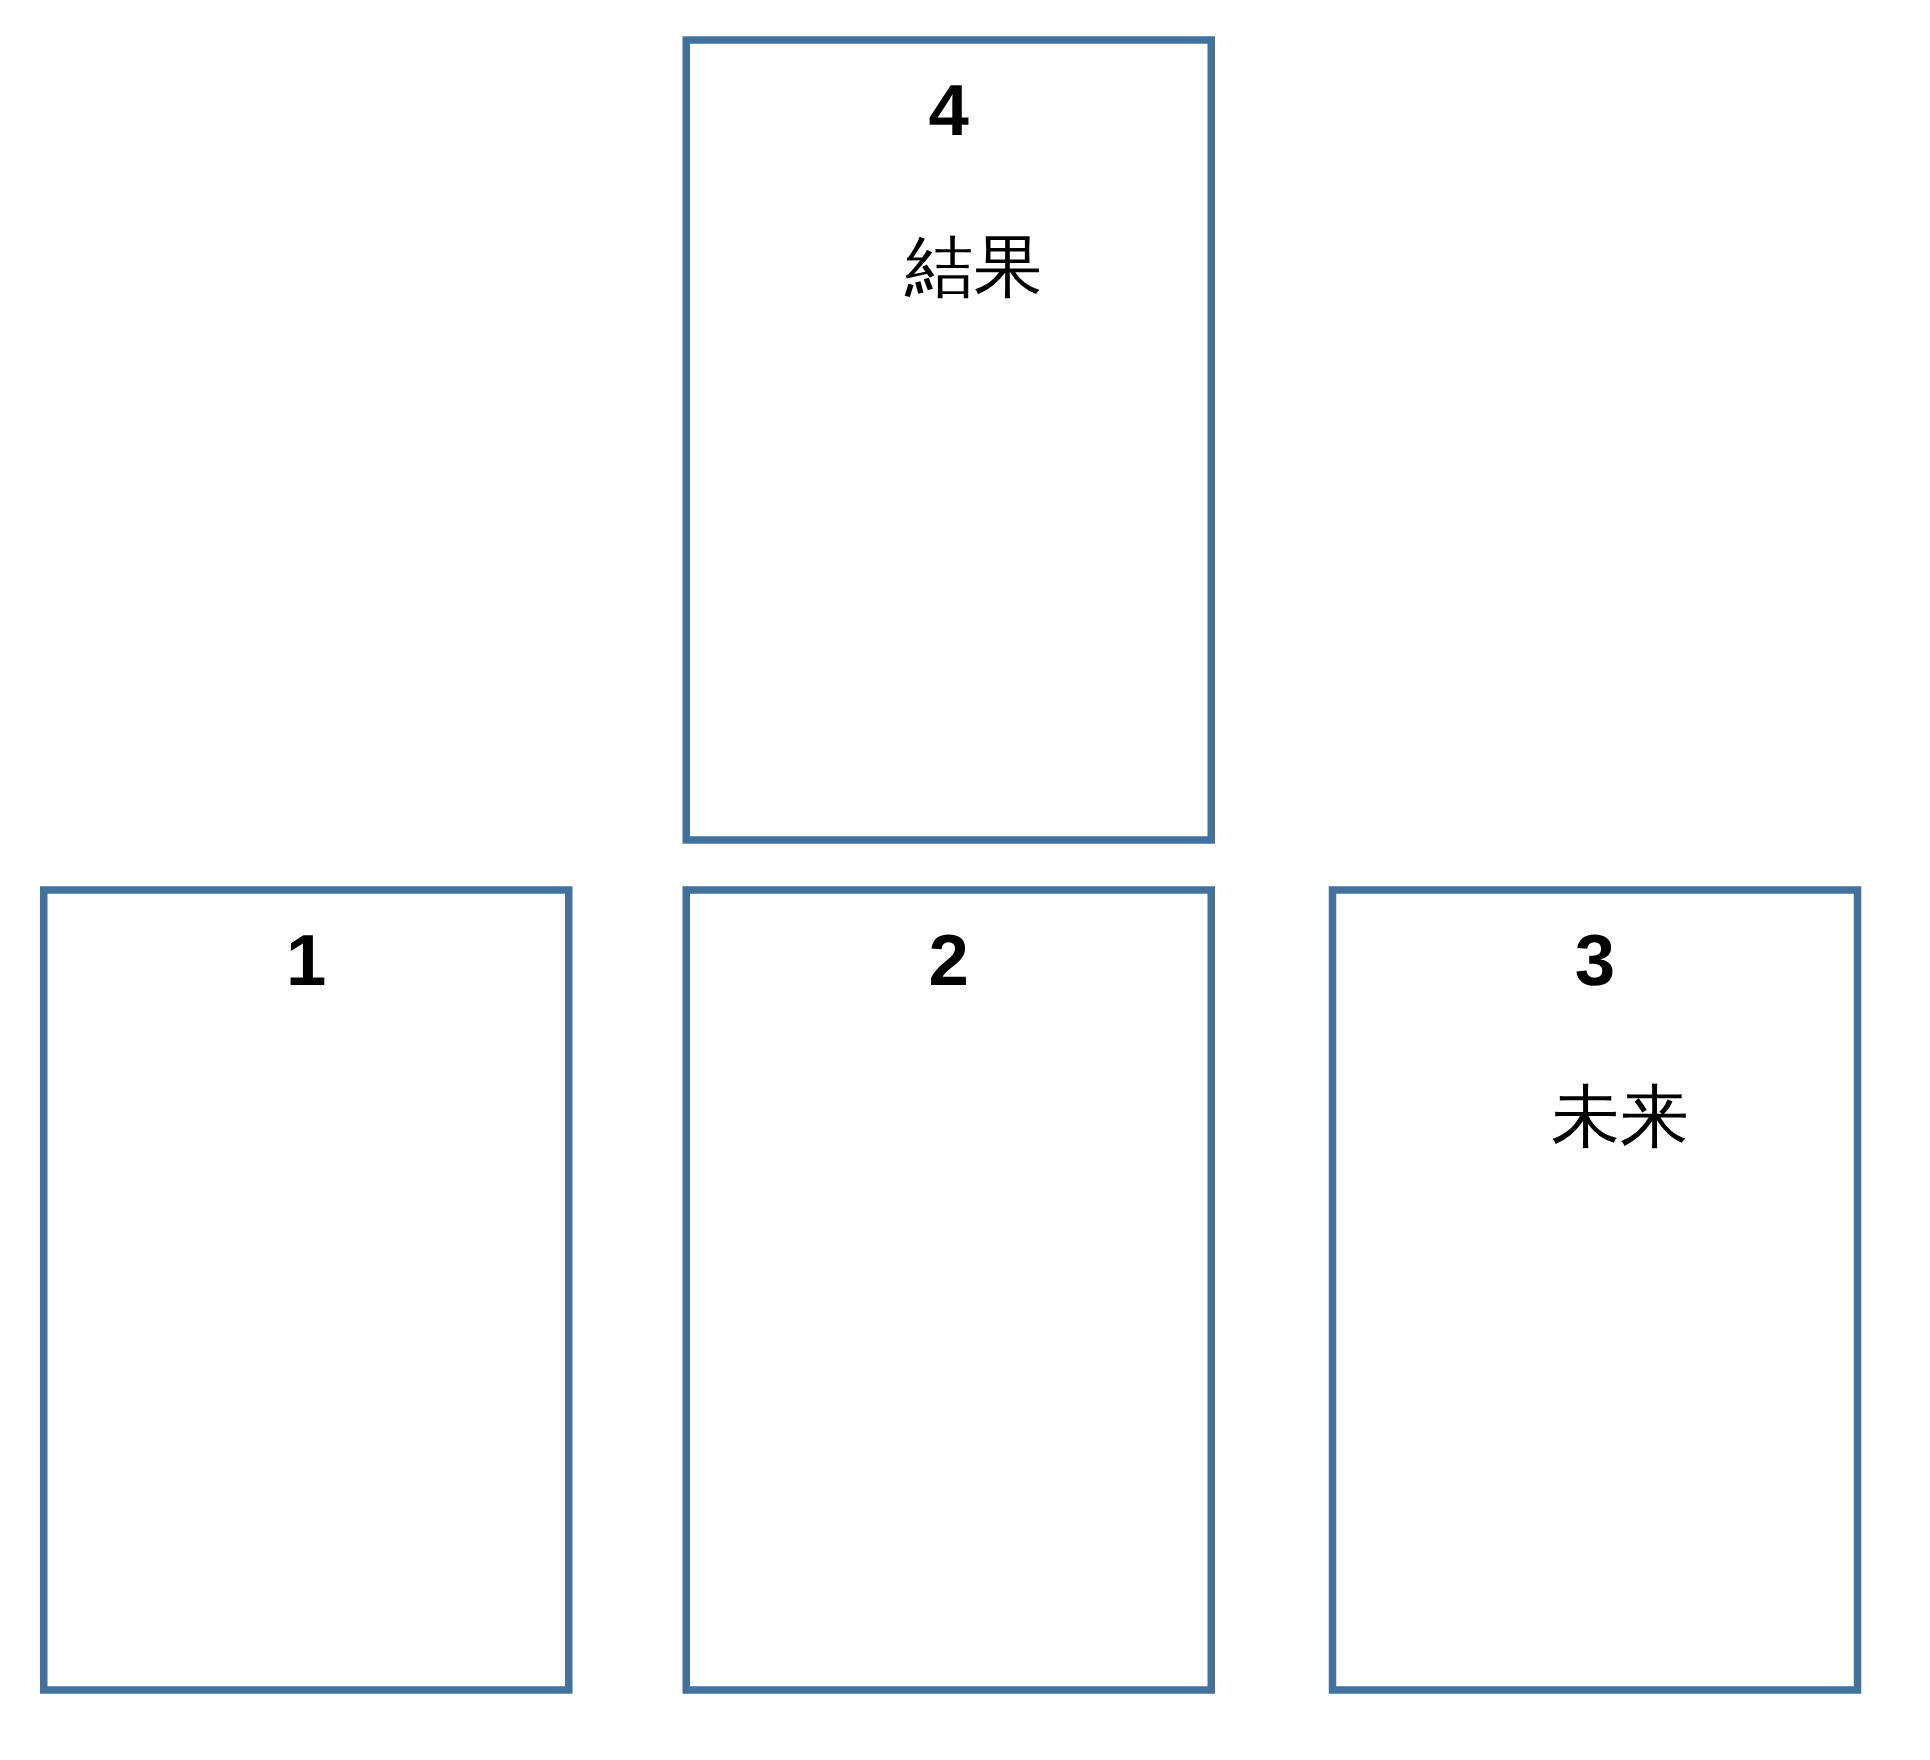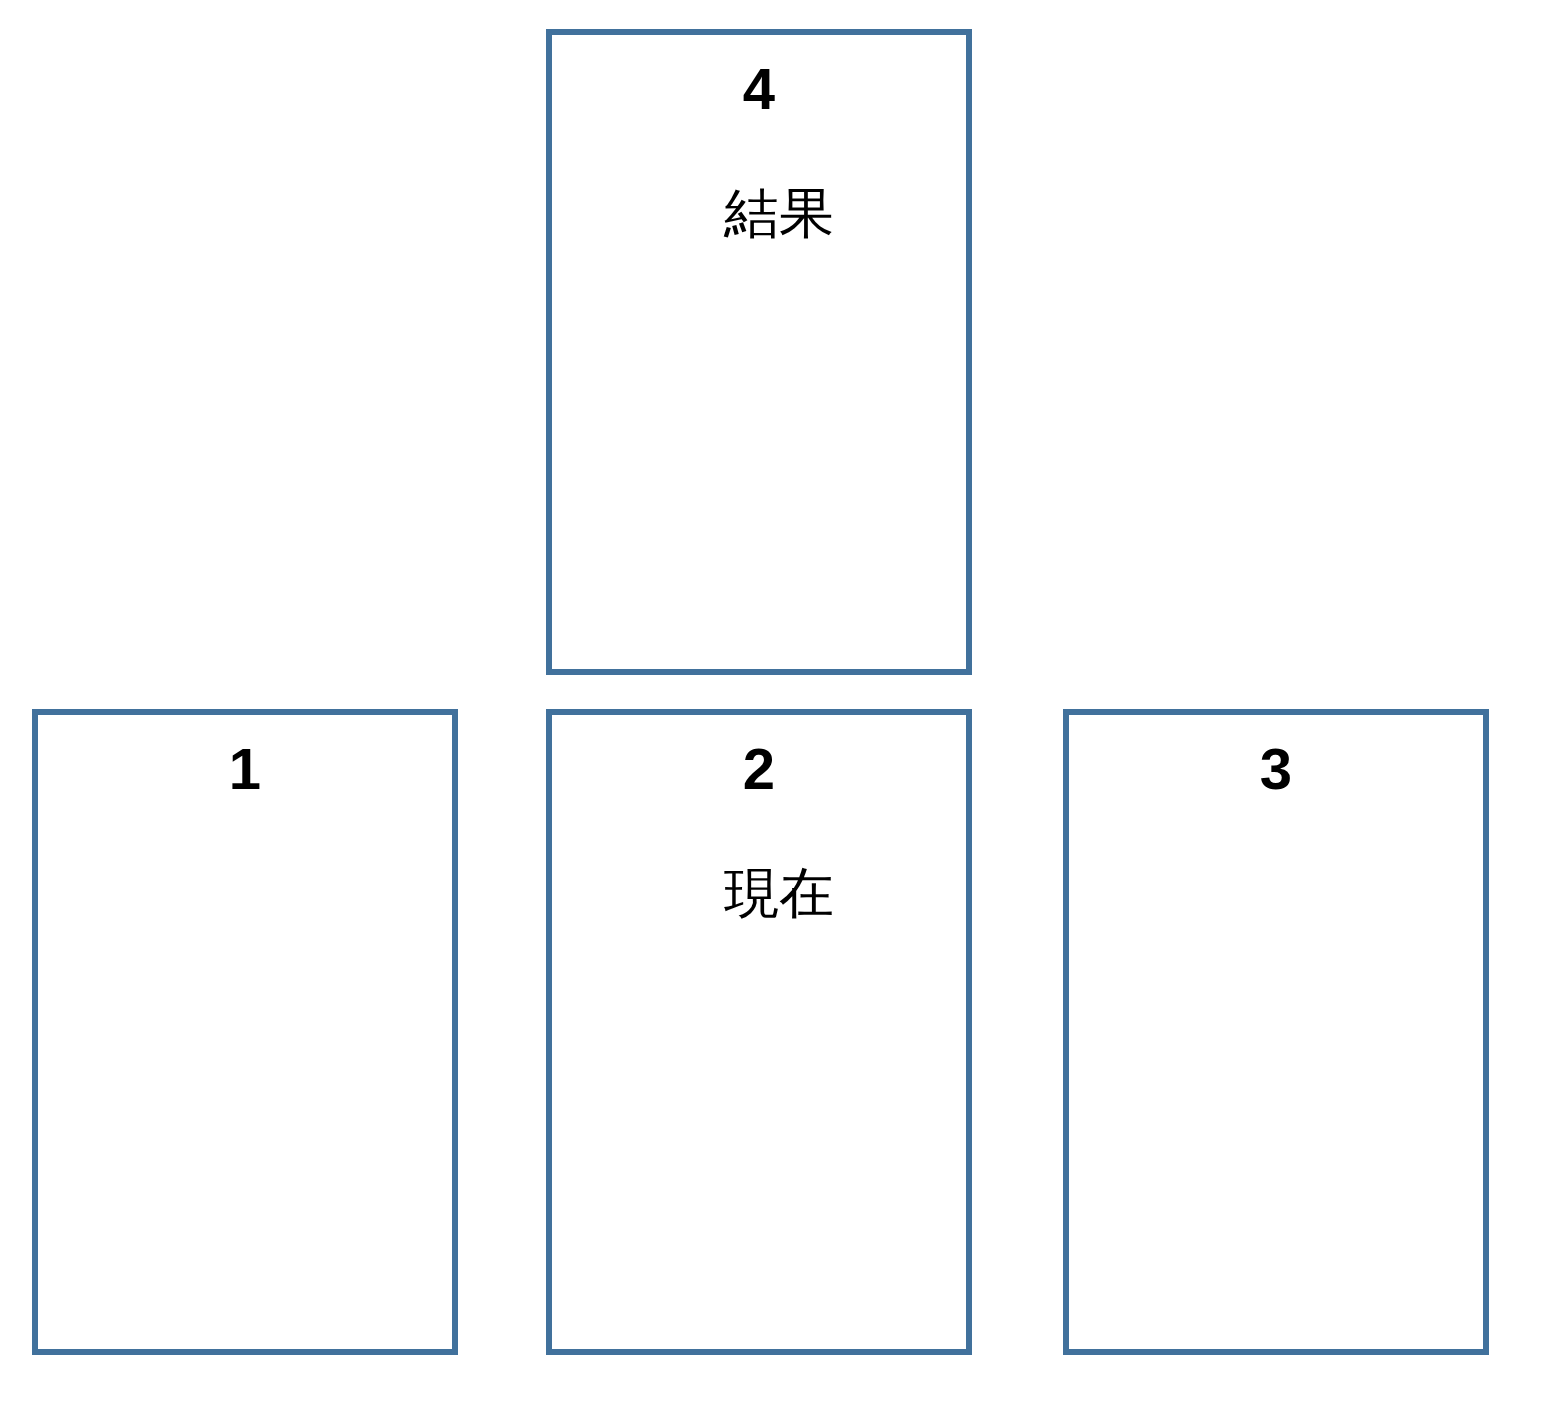--- a/index.html
+++ b/index.html
@@ -94,20 +94,20 @@
     <div class="card-number">4</div>
     <div class="card-label">結果</div>
   </div>
 
   <div class="card card-pos-1">
     <div class="card-number">1</div>
   </div>
 
   <div class="card card-pos-2">
     <div class="card-number">2</div>
-    <div class="card-label">現在</div>
   </div>
 
   <div class="card card-pos-3">
     <div class="card-number">3</div>
+    <div class="card-label">未来</div>
   </div>
 
 </div>
 
 </body></html>

